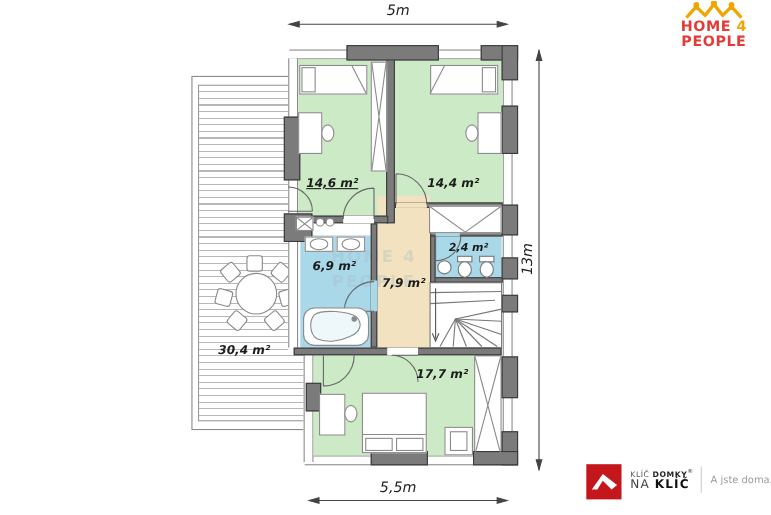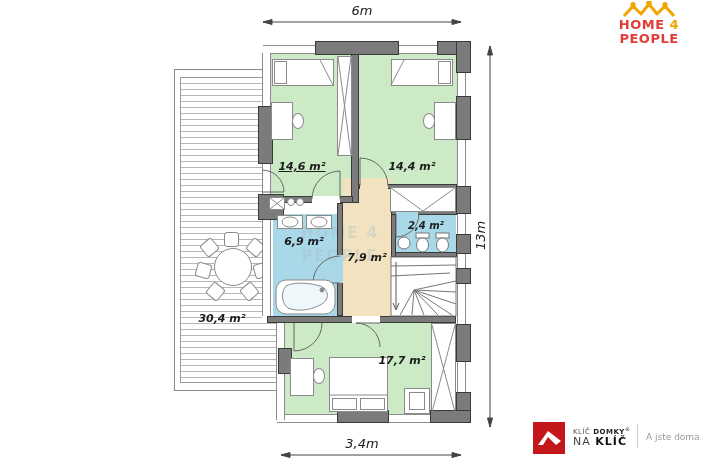--- a/index.html
+++ b/index.html
@@ -232,25 +232,25 @@
         <polygon points="461,455 452,452.5 452,457.5"></polygon>
       </g>
     </g>
   </svg>
 
   <div class="room-label" style="left:262px;top:160px;width:80px;text-decoration:underline;">14,6 m²</div>
   <div class="room-label" style="left:372px;top:160px;width:80px;">14,4 m²</div>
   <div class="room-label" style="left:272px;top:235px;width:64px;">6,9 m²</div>
   <div class="room-label" style="left:338px;top:251px;width:58px;">7,9 m²</div>
   <div class="room-label" style="left:398px;top:220px;width:56px;font-size:10px;">2,4 m²</div>
-  <div class="room-label" style="left:362px;top:334px;width:80px;margin-top:20px;">17,7 m²</div>
-
-  <div class="dim-label" style="left:322px;top:3px;width:80px;">6m</div>
+  <div class="room-label" style="left:362px;top:334px;width:80px;">17,7 m²</div>
+
+  <div class="dim-label" style="left:322px;top:3px;width:80px;">5m</div>
   <div class="dim-label" style="left:452px;top:228px;width:56px;transform:rotate(-90deg);">13m</div>
-  <div class="dim-label" style="left:322px;top:436px;width:80px;">3,4m</div>
+  <div class="dim-label" style="left:322px;top:436px;width:80px;">5,5m</div>
 
   <div class="logo-top">
     <svg width="56" height="17" viewBox="0 0 56 17" style="display:block;margin:0 auto;">
       <path d="M3,15 L12,5 L20,13 L28,3 L36,13 L44,5 L53,15" fill="none" stroke="#f0a500" stroke-width="3" stroke-linejoin="round"></path>
       <circle cx="12" cy="3.5" r="2.6" fill="#f0a500"></circle>
       <circle cx="28" cy="2" r="2.8" fill="#f0a500"></circle>
       <circle cx="44" cy="3.5" r="2.6" fill="#f0a500"></circle>
     </svg>
     <div class="txt"><span>HOME</span> <span class="gold">4</span> <span>PEOPLE</span></div>
   </div>

